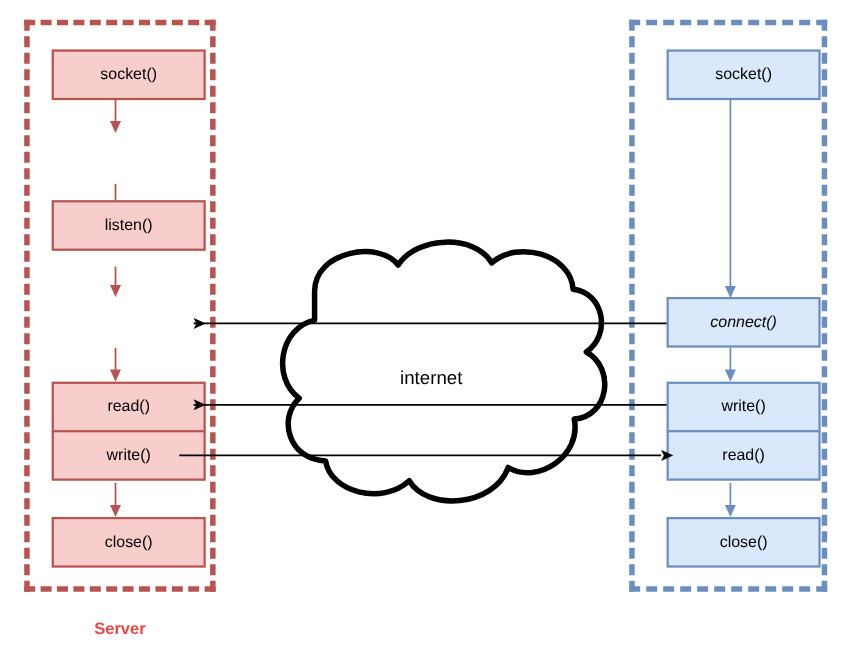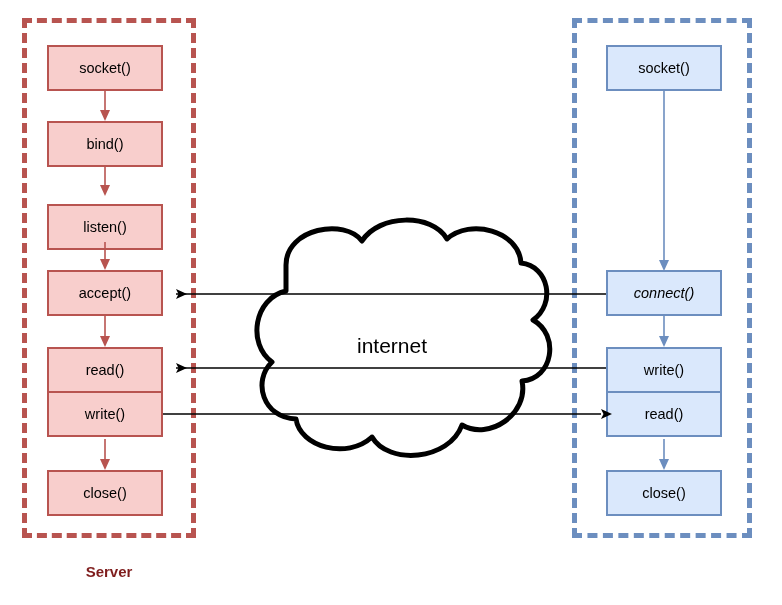--- a/index.html
+++ b/index.html
@@ -34,21 +34,21 @@
     left: 572px;
     top: 18px;
     width: 180px;
     height: 520px;
     border: 5px dashed #6c8ebf;
   }
   
   .pbox {
     position: absolute;
     box-sizing: border-box;
-    width: 116px;
+    width: 140px;
     height: 46px;
     display: flex;
     align-items: center;
     justify-content: center;
     font-size: 14.5px;
     line-height: 1;
     color: #000000;
     white-space: nowrap;
     letter-spacing: 0px;
   }
@@ -81,31 +81,31 @@
   }
   #links { z-index: 4; }
   #cloudlayer { z-index: 3; }
   
   .cloud-label {
     position: absolute;
     left: 248px;
     top: 334px;
     width: 288px;
     text-align: center;
-    font-size: 21px;
+    font-size: 17px;
     color: #000000;
     z-index: 5;
     white-space: nowrap;
   }
   
   .side-title {
     position: absolute;
     font-size: 15px;
     font-weight: bold;
-    color: #7f1d1d;
+    color: #ef4444;
     text-align: center;
     white-space: nowrap;
   }
   .side-title.server { left: 22px; top: 563px; width: 174px; }
   .side-title.client { left: 572px; top: 563px; width: 180px; }
 </style>
 </head>
 <body>
 
 <div id="canvas">
@@ -150,43 +150,37 @@
   <div class="pbox red" style="left:47px; top:45px;">
     <span>socket()</span>
   </div>
   <div class="varrow" style="left:98px; top:91px;">
     <svg width="14" height="30" viewBox="0 0 14 30" xmlns="http://www.w3.org/2000/svg">
       <line x1="7" y1="0" x2="7" y2="21" stroke="#b85450" stroke-width="1.6"></line>
       <path d="M 2 19 L 7 30 L 12 19 Z" fill="#b85450"></path>
     </svg>
   </div>
 
-  <div class="pbox red" style="left:47px; top:121px;">
-    <span>bind()</span>
-  </div>
   <div class="varrow" style="left:98px; top:167px;">
     <svg width="14" height="29" viewBox="0 0 14 29" xmlns="http://www.w3.org/2000/svg">
       <line x1="7" y1="0" x2="7" y2="20" stroke="#b85450" stroke-width="1.6"></line>
       <path d="M 2 18 L 7 29 L 12 18 Z" fill="#b85450"></path>
     </svg>
   </div>
 
-  <div class="pbox red" style="left:47px; top:204px;">
+  <div class="pbox red" style="left:47px; top:182px;">
     <span>listen()</span>
   </div>
   <div class="varrow" style="left:98px; top:242px;">
     <svg width="14" height="28" viewBox="0 0 14 28" xmlns="http://www.w3.org/2000/svg">
       <line x1="7" y1="0" x2="7" y2="19" stroke="#b85450" stroke-width="1.6"></line>
       <path d="M 2 17 L 7 28 L 12 17 Z" fill="#b85450"></path>
     </svg>
   </div>
 
-  <div class="pbox red" style="left:47px; top:270px;">
-    <span>accept()</span>
-  </div>
   <div class="varrow" style="left:98px; top:316px;">
     <svg width="14" height="31" viewBox="0 0 14 31" xmlns="http://www.w3.org/2000/svg">
       <line x1="7" y1="0" x2="7" y2="22" stroke="#b85450" stroke-width="1.6"></line>
       <path d="M 2 20 L 7 31 L 12 20 Z" fill="#b85450"></path>
     </svg>
   </div>
 
   <div class="pbox red" style="left:47px; top:347px;">
     <span>read()</span>
   </div>

